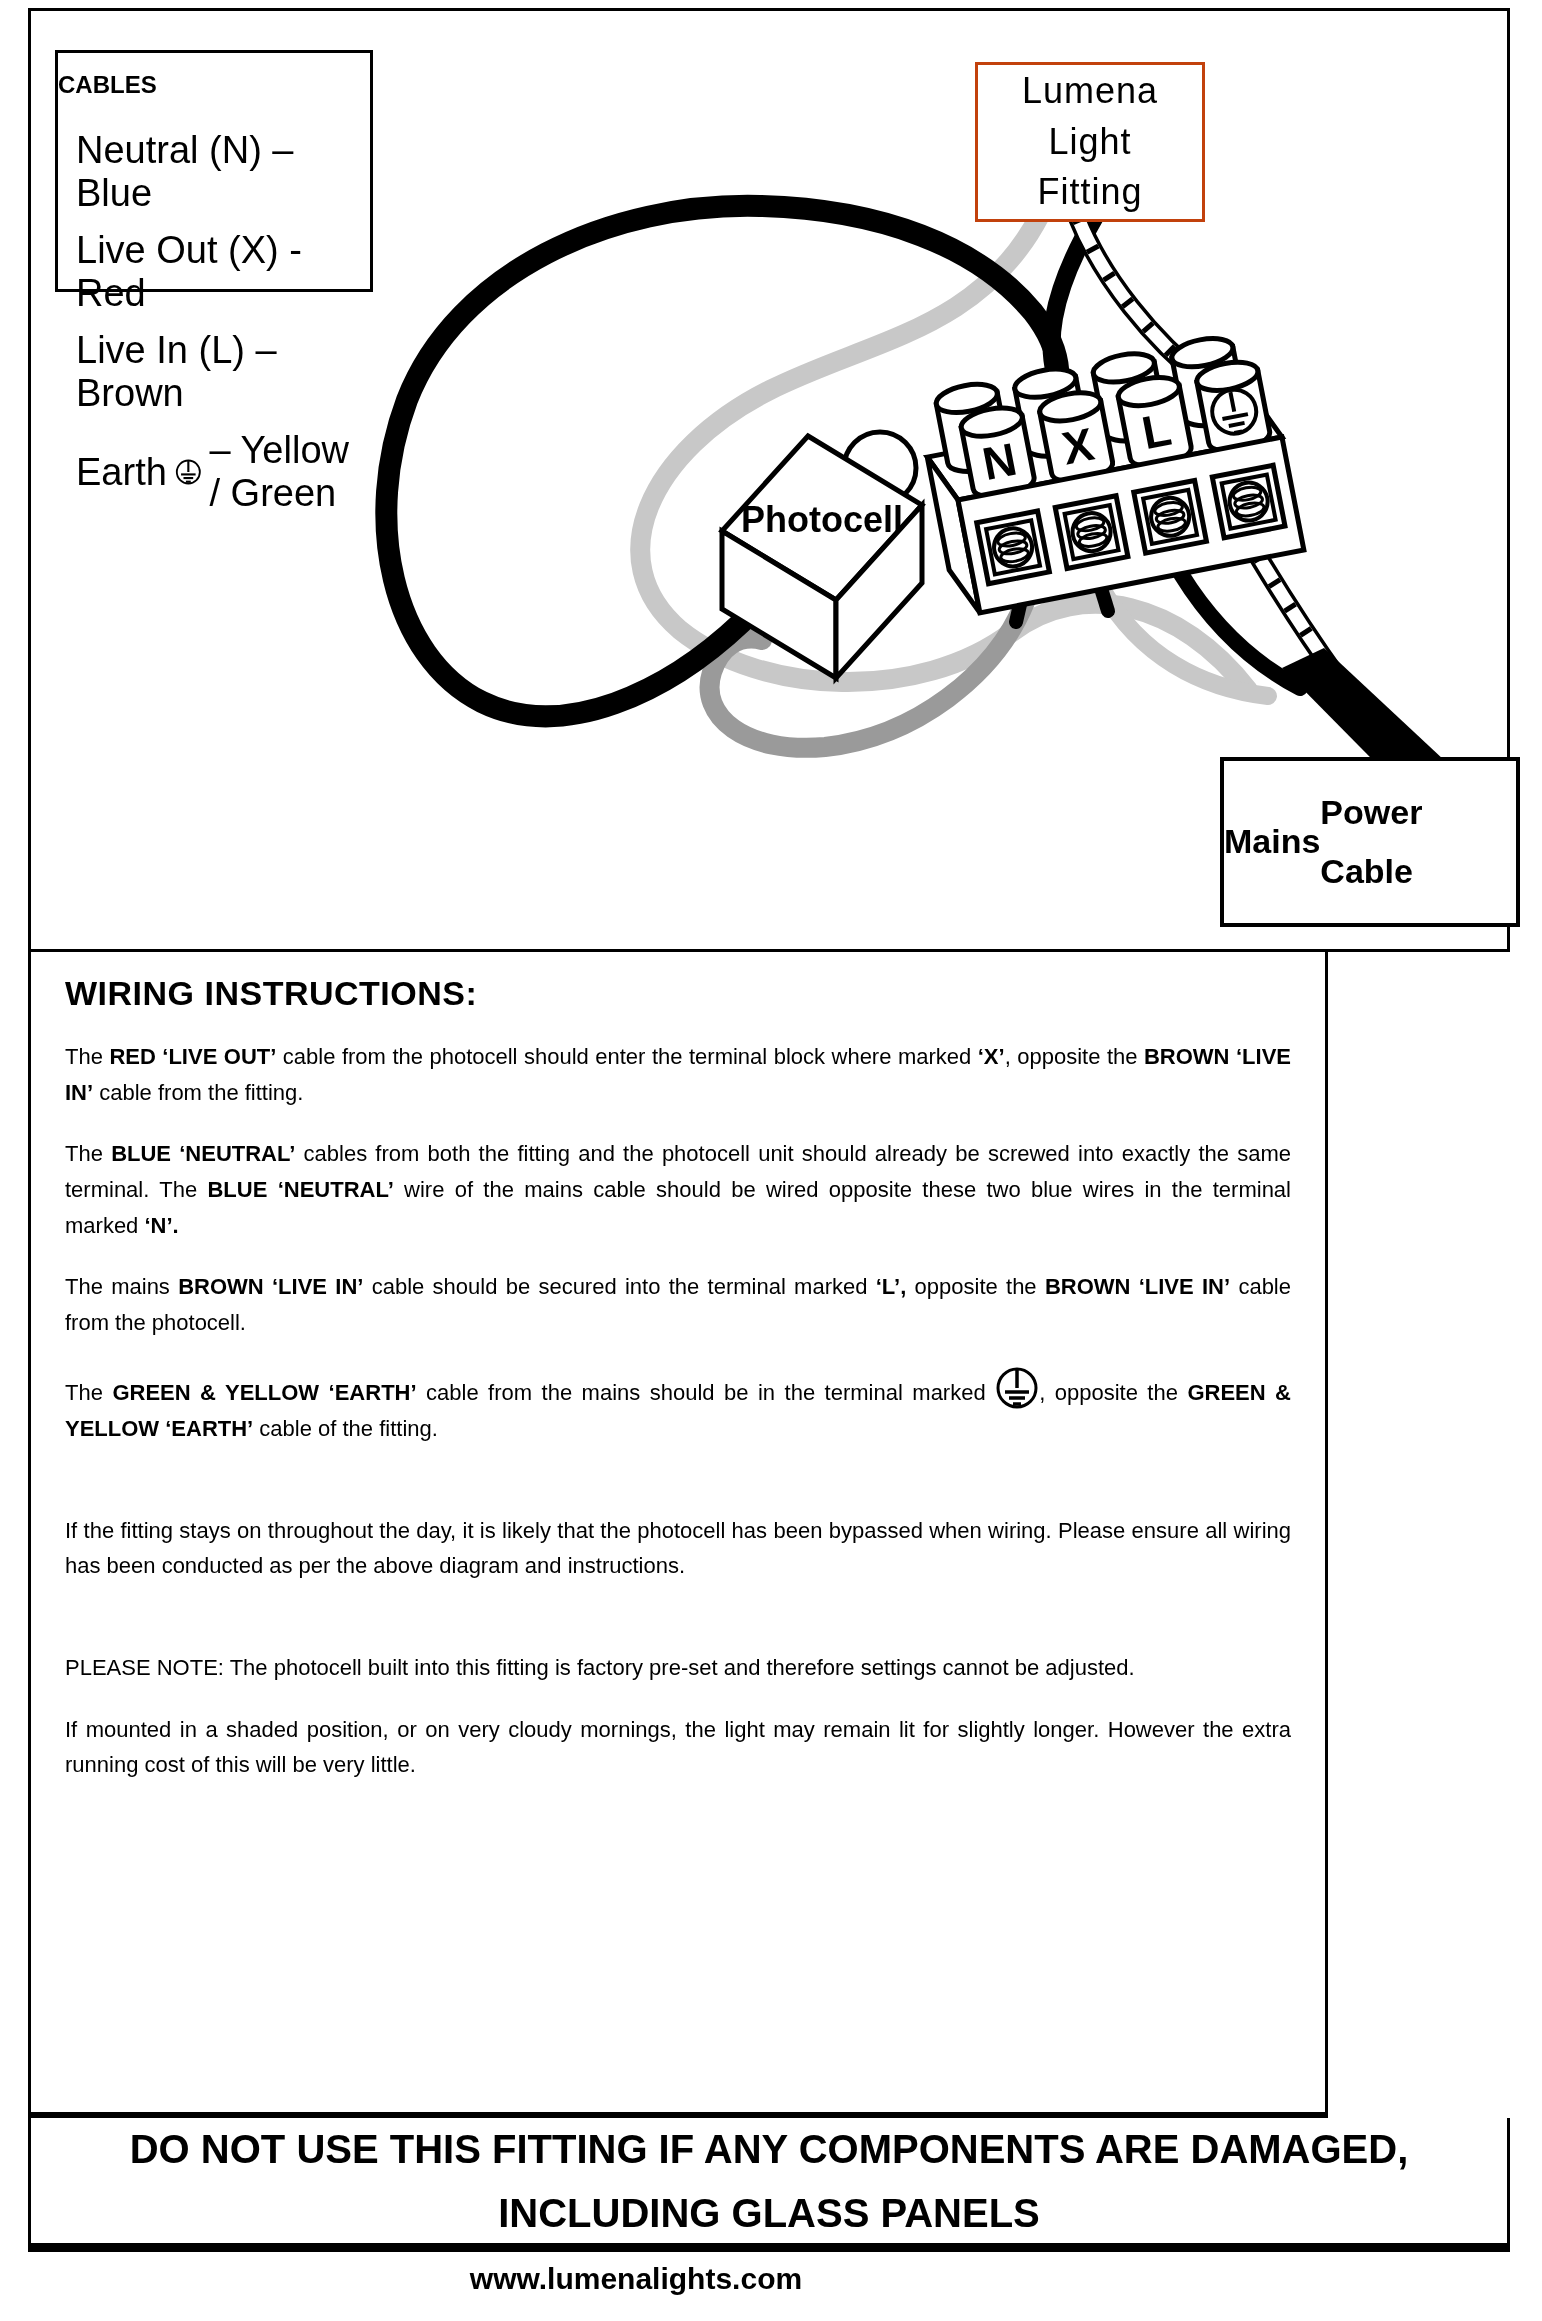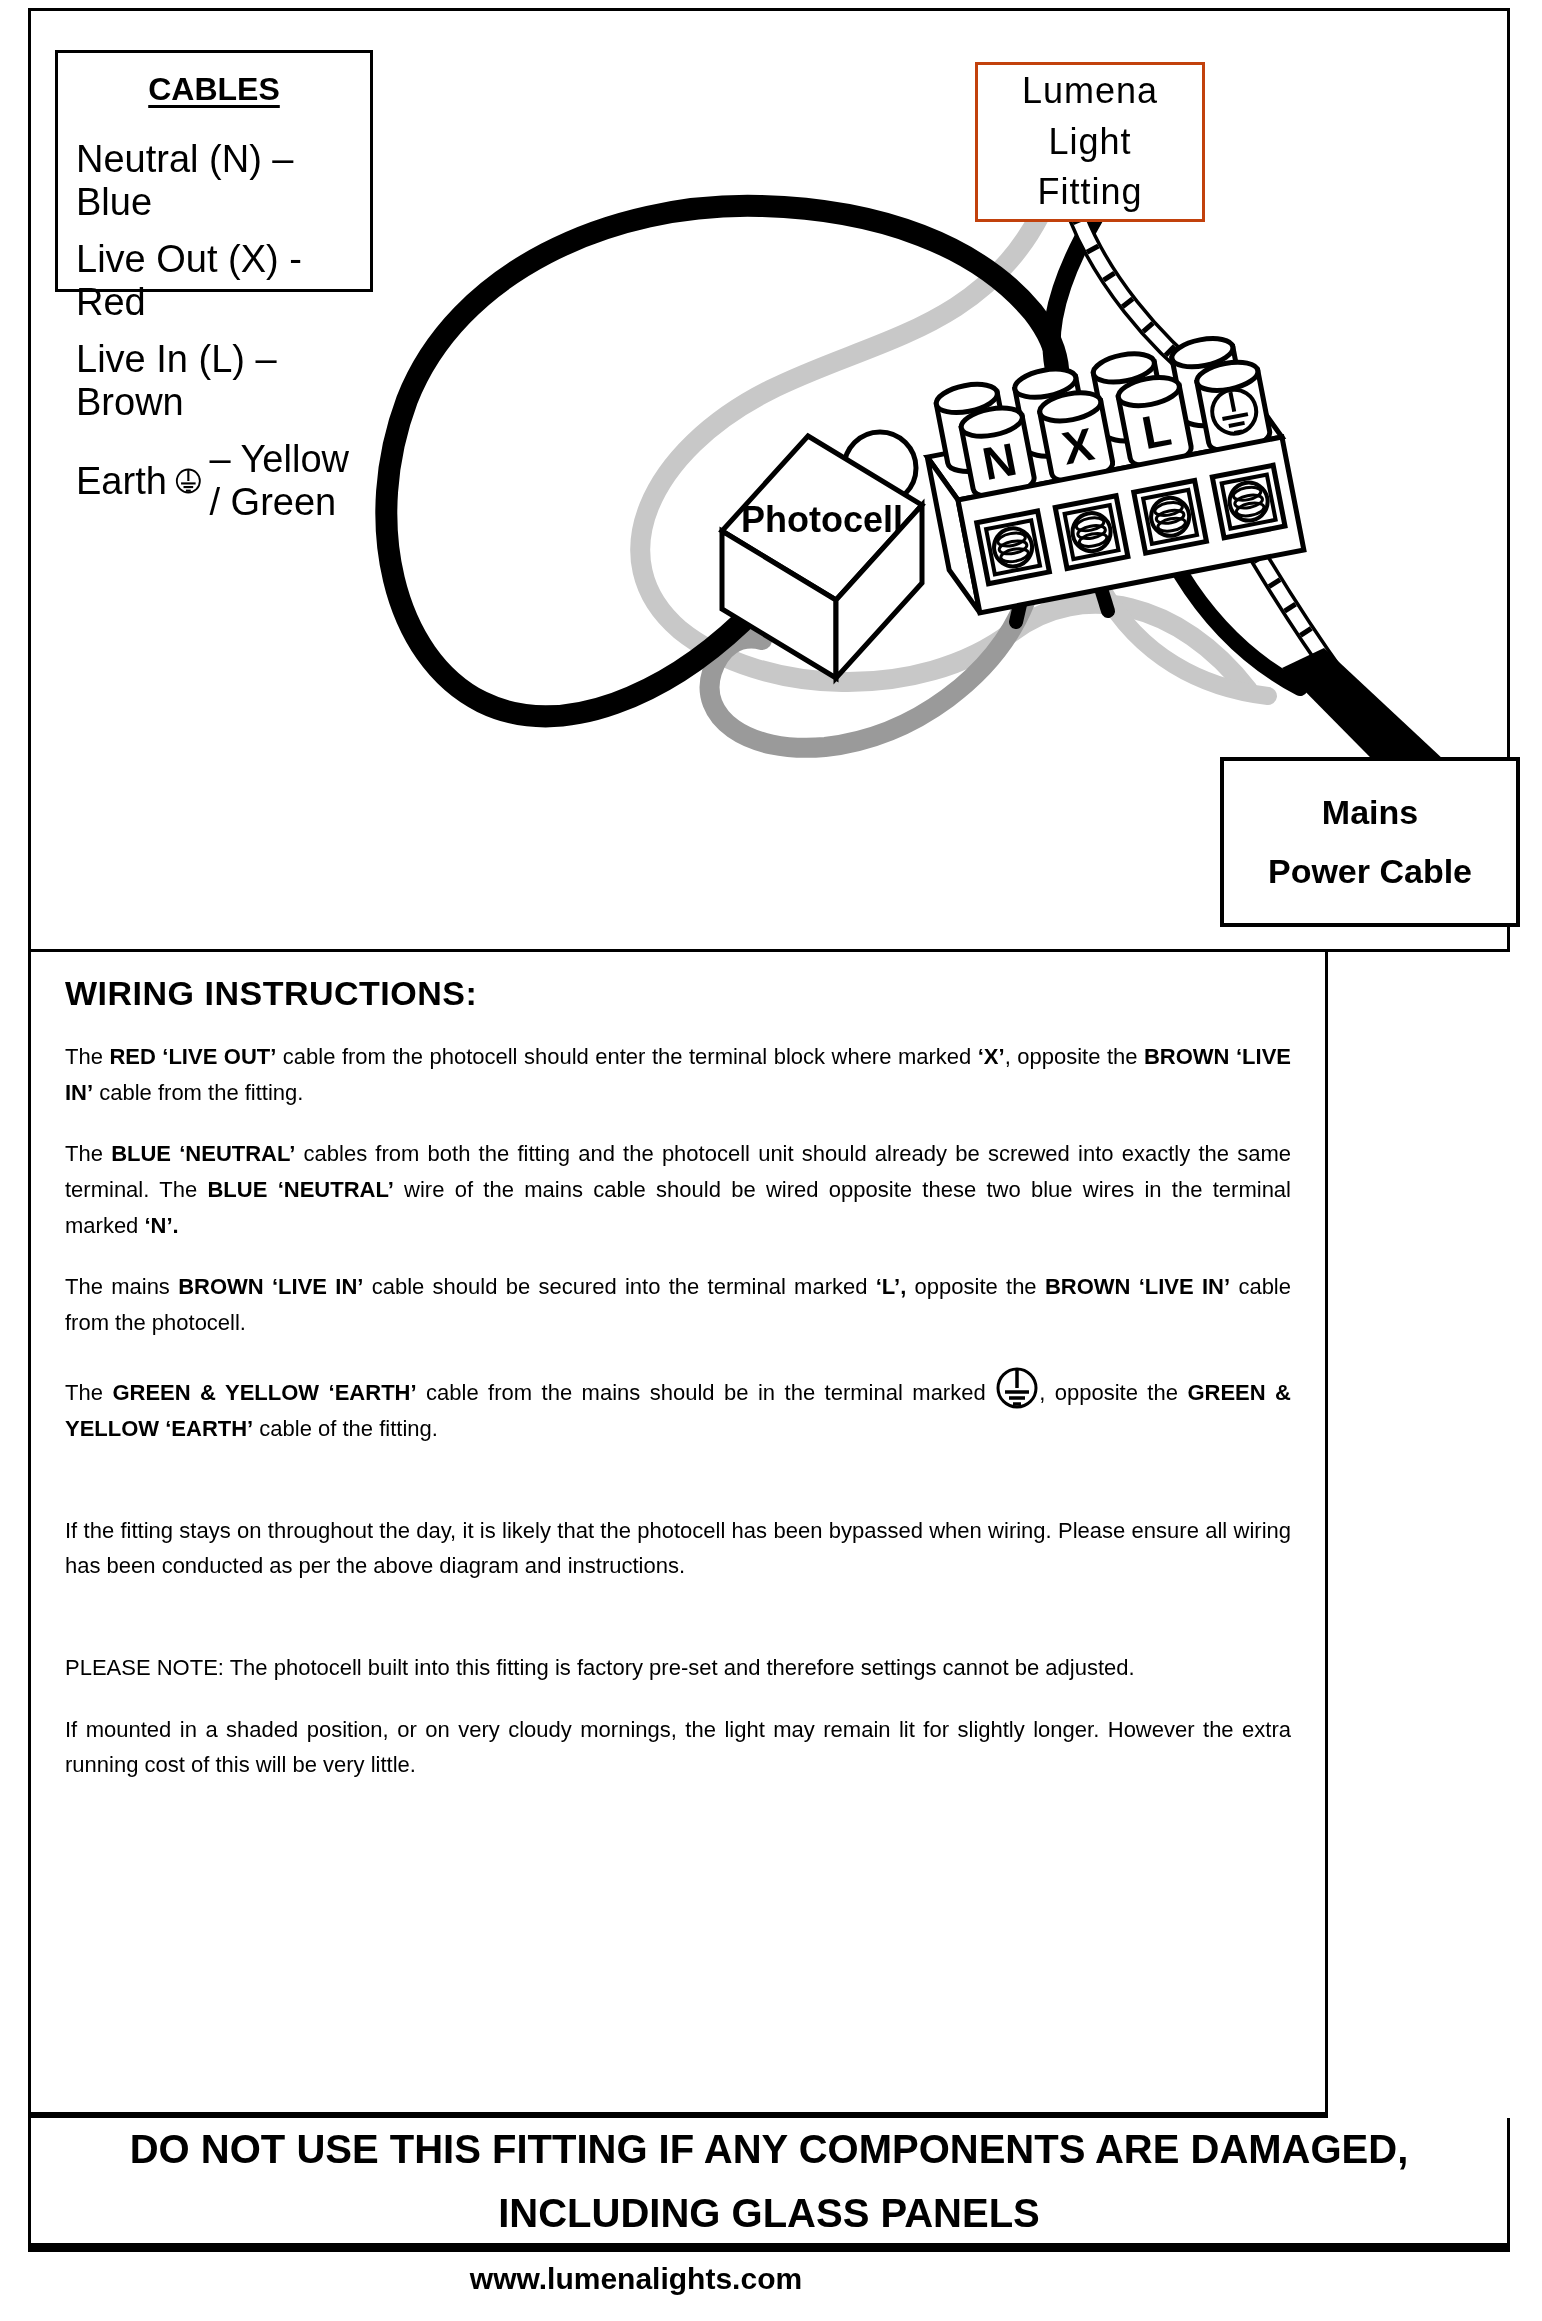--- a/index.html
+++ b/index.html
@@ -2,27 +2,27 @@
 <html><head>
 <meta charset="utf-8">
 <style>
   html,body{margin:0;padding:0;background:#fff;}
   body{width:1542px;height:2321px;position:relative;font-family:"Liberation Sans",sans-serif;color:#000;}
   .box{position:absolute;box-sizing:border-box;background:#fff;}
   
   .diagram-box{left:28px;top:8px;width:1482px;height:944px;border:3px solid #000;}
   .diagram-svg{position:absolute;left:0;top:0;width:1476px;height:938px;}
   .cables-box{left:24px;top:39px;width:318px;height:242px;border:3px solid #000;padding-top:18px;}
-  .cables-title{text-align:center;font-weight:bold;font-size:32px;text-decoration:underline;text-underline-offset:5px;}
+  .cables-title{text-align:left;font-weight:bold;font-size:24px;text-underline-offset:5px;}
   .cables-items{padding:16px 0 0 18px;font-size:38px;}
   .cables-item{margin:14px 0;}
   .earth-row{display:flex;align-items:center;gap:8px;justify-content:flex-end;}
   .earth-sym{display:inline-block;vertical-align:middle;}
   .fitting-box{left:944px;top:51px;width:230px;height:160px;border:3px solid #c2410c;display:flex;flex-direction:column;align-items:center;justify-content:center;font-size:36px;line-height:1.4;letter-spacing:1px;}
-  .mains-box{left:1189px;top:746px;width:300px;height:170px;border:4px solid #000;display:flex;flex-direction:column;align-items:center;justify-content:center;font-size:34px;font-weight:bold;line-height:1.75;}
+  .mains-box{left:1189px;top:746px;width:300px;height:170px;border:4px solid #000;display:flex;align-items:center;justify-content:center;font-size:34px;font-weight:bold;line-height:1.75;}
   
   .instructions-box{left:28px;top:952px;width:1300px;height:1166px;border-left:3px solid #000;border-right:3px solid #000;border-bottom:6px solid #000;padding:16px 34px 0 34px;}
   .instructions-heading{font-size:34px;font-weight:800;letter-spacing:.5px;margin:6px 0 0 0;}
   .para{font-size:22px;line-height:1.62;text-align:justify;margin:26px 0;}
   .para b{font-weight:800;}
   .para.gap-top{margin-top:66px;}
   .para.tight-top{margin-top:8px;}
   .earth-inline{display:inline-block;vertical-align:-10px;}
   
   .banner-box{left:28px;top:2118px;width:1482px;height:134px;border-left:3px solid #000;border-right:3px solid #000;border-bottom:9px solid #000;display:flex;flex-direction:column;align-items:center;justify-content:center;}

